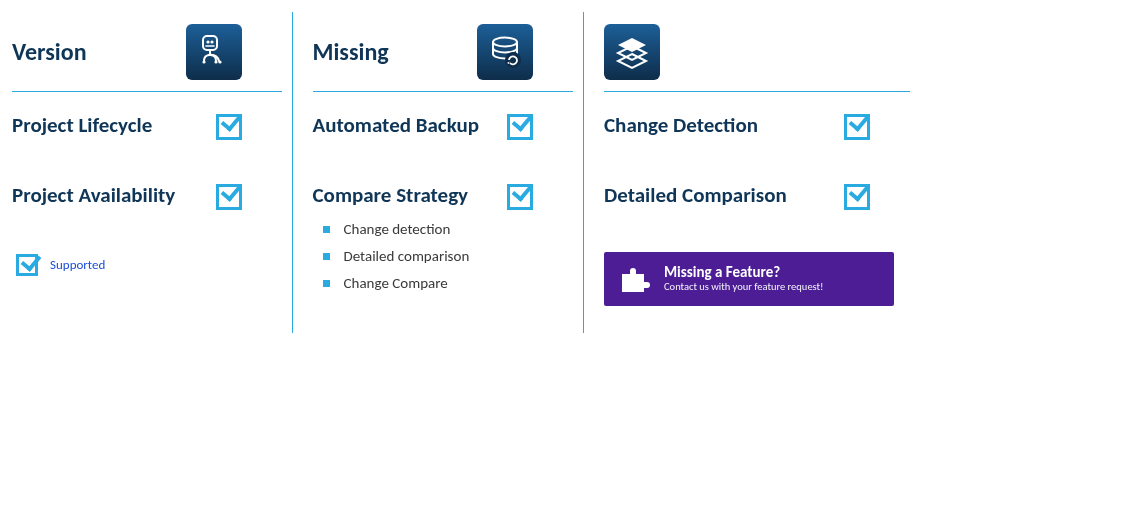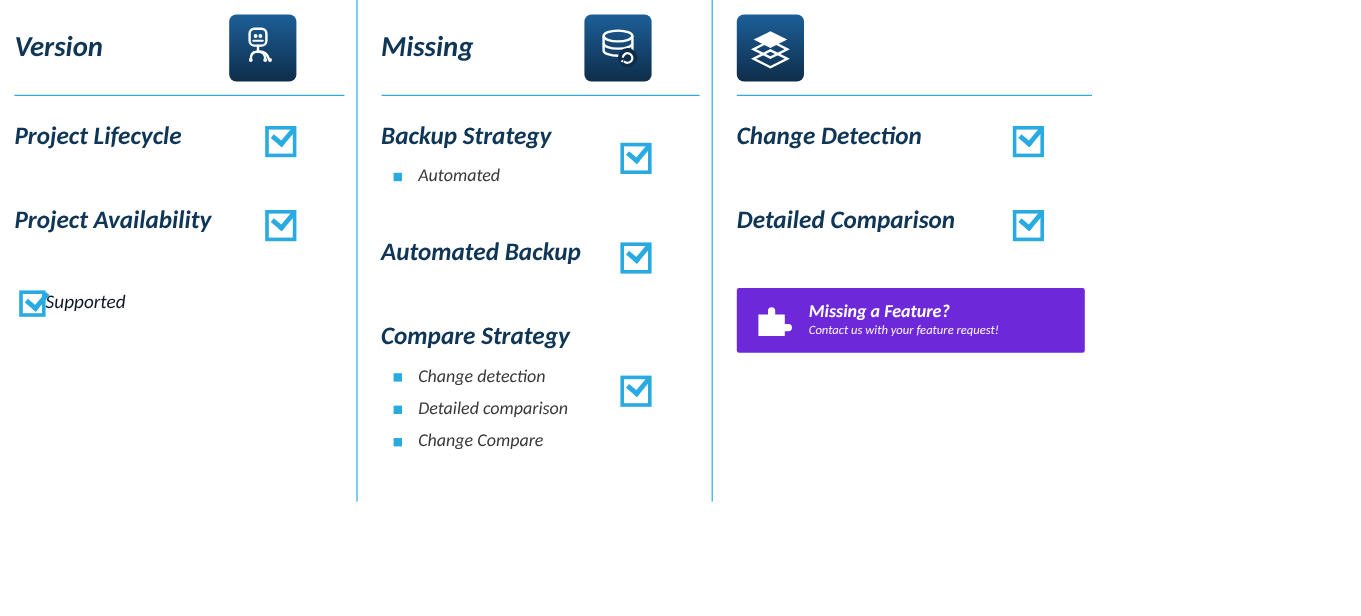--- a/index.html
+++ b/index.html
@@ -6,22 +6,21 @@
   html, body {
     margin: 0;
     padding: 0;
     font-family: "Segoe UI", Calibri, Arial, sans-serif;
     background: #ffffff;
     color: #0F3557;
     width: 1134px;
   }
   .page {
     width: 920px;
-    padding: 0 0 40px 0;
-    font-style: italic;
+    padding: 12px 0 40px 0;
   }
   .grid {
     display: grid;
     grid-template-columns: 1fr 1fr 1fr;
     width: 100%;
   }
   .col {
     border-left: 1px solid #29ABE2;
     padding: 0 10px 0 20px;
     position: relative;
@@ -51,21 +50,21 @@
     background: linear-gradient(180deg, #1C5F98 0%, #0E2D4A 100%);
     display: flex;
     align-items: center;
     justify-content: center;
   }
   .features {
     padding-top: 20px;
   }
   .feature {
     display: flex;
-    align-items: center;
+    align-items: flex-start;
     justify-content: space-between;
     padding-right: 40px;
     margin-bottom: 36px;
   }
   .feature-text h3 {
     margin: 0 0 8px 0;
     font-size: 21px;
     font-weight: 700;
     color: #0F3557;
   }
@@ -116,27 +115,28 @@
     display: flex;
     align-items: center;
     margin-bottom: 12px;
   }
   .legend-row .check-box {
     width: 22px;
     height: 22px;
     flex: 0 0 22px;
   }
   .legend-row span {
-    font-size: 16px;
-    color: #0f172a;
+    margin-left: 12px;
+    font-size: 13px;
+    color: #1d4ed8;
   }
   .cta {
-    margin: 28px 6px 0 auto;
+    margin: 28px 16px 0 auto;
     width: 290px;
-    background: #6d28d9;
+    background: #4c1d95;
     color: #fff;
     display: flex;
     align-items: center;
     padding: 8px 12px;
     border-radius: 2px;
   }
   .cta-icon {
     width: 38px;
     height: 38px;
     flex: 0 0 38px;
@@ -210,29 +210,20 @@
             <path d="M8 16 a12 4.5 0 0 0 24 0" fill="none" stroke="#fff" stroke-width="2"></path>
             <circle cx="28" cy="28" r="8" fill="#0E2D4A"></circle>
             <path d="M24 28 a4 4 0 1 1 1 3" fill="none" stroke="#fff" stroke-width="1.8"></path>
             <path d="M24 32 l-2 -1 l2.5 -1.5" fill="#fff"></path>
           </svg>
         </div>
       </div>
       <div class="features">
         <div class="feature">
           <div class="feature-text">
-            <h3>Backup Strategy</h3>
-            <ul class="sub-list">
-              <li>Automated</li>
-            </ul>
-          </div>
-          <div class="check-box checked"></div>
-        </div>
-        <div class="feature">
-          <div class="feature-text">
               <h3>Automated Backup</h3>
             </div>
           <div class="check-box checked"></div>
         </div>
         <div class="feature">
           <div class="feature-text">
             <h3>Compare Strategy</h3>
             <ul class="sub-list">
               <li>Change detection</li>
               <li>Detailed comparison</li>

